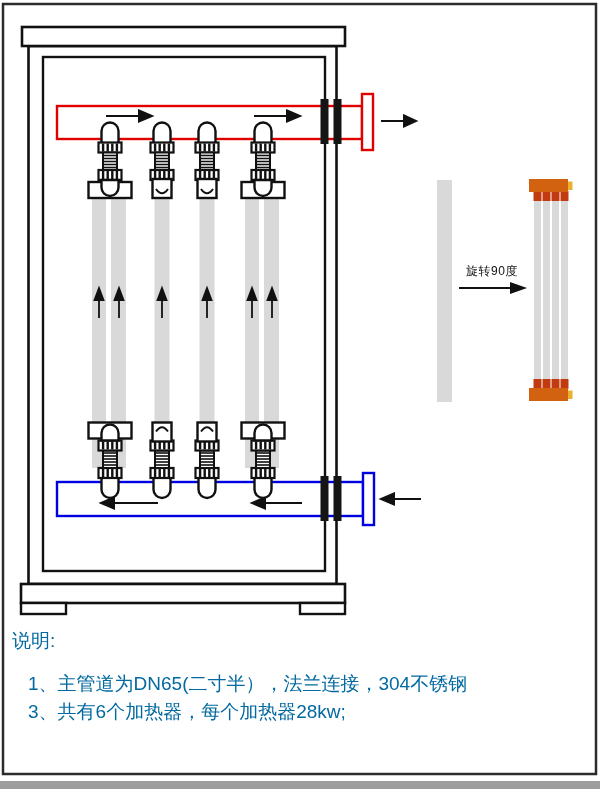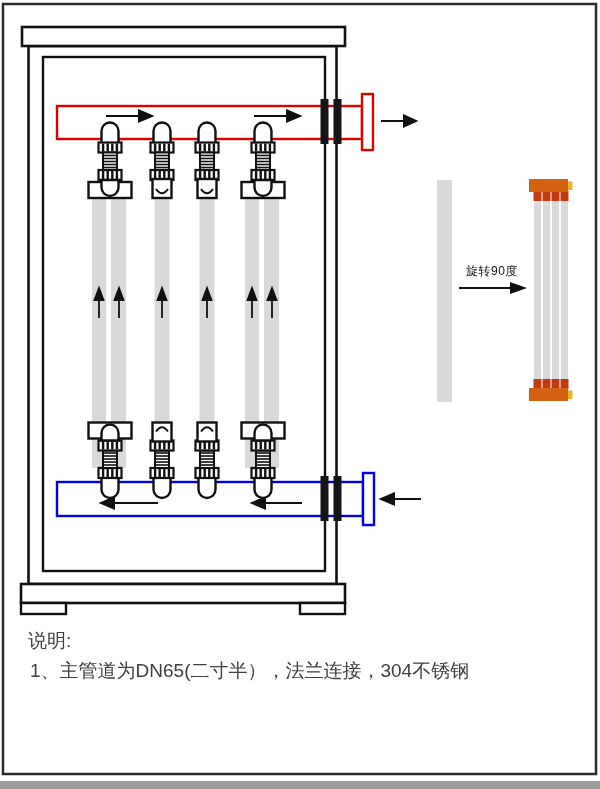--- a/index.html
+++ b/index.html
@@ -12,25 +12,25 @@
   }
   .page svg{position:absolute;left:0;top:0;}
   .rotation-label{
     position:absolute;
     left:457px;top:263px;width:70px;
     font-size:12px;color:#111;text-align:center;
     letter-spacing:0.5px;white-space:nowrap;
   }
   .notes{
     position:absolute;
-    left:28px;top:628px;width:550px;
-    color:#404040;
+    left:12px;top:628px;width:550px;
+    color:#0369a1;
   }
   .notes .notes-title{font-size:19px;line-height:26px;margin:0 0 3px 0;}
-  .notes ul{list-style:none;margin:2px;padding:0;}
+  .notes ul{list-style:none;margin:16px;padding:0;}
   .notes li{font-size:19px;line-height:28px;white-space:nowrap;}
   .bottom-bar{
     position:absolute;left:0;bottom:0;width:600px;height:8px;
     background:#9e9e9e;
   }
 </style>
 </head>
 <body>
 
 <div class="page">
@@ -186,18 +186,19 @@
     <rect x="529" y="388" width="39" height="13" fill="#d2620f"></rect>
   </g>
 </svg>
 
 <div class="rotation-label">旋转90度</div>
 
 <div class="notes">
   <p class="notes-title">说明:</p>
   <ul>
     <li>1、主管道为DN65(二寸半），法兰连接，304不锈钢</li>
+    <li>3、共有6个加热器，每个加热器28kw;</li>
   </ul>
 </div>
 
 <div class="bottom-bar"></div>
 
 </div>
 
 </body></html>

